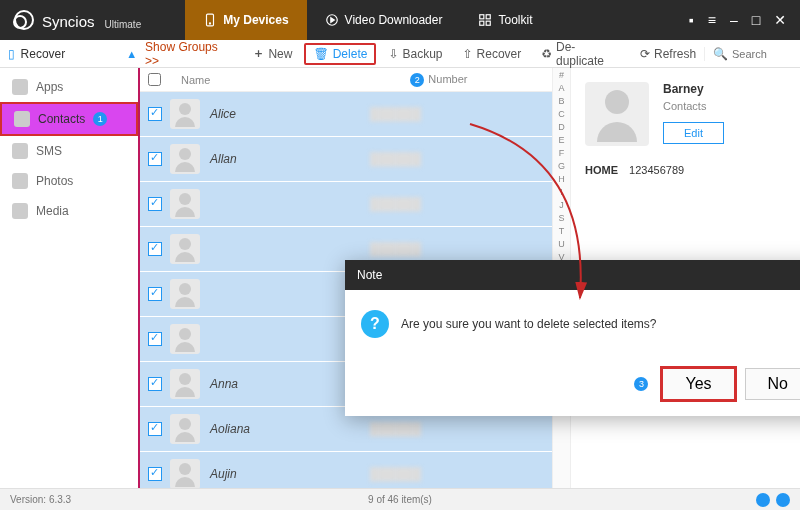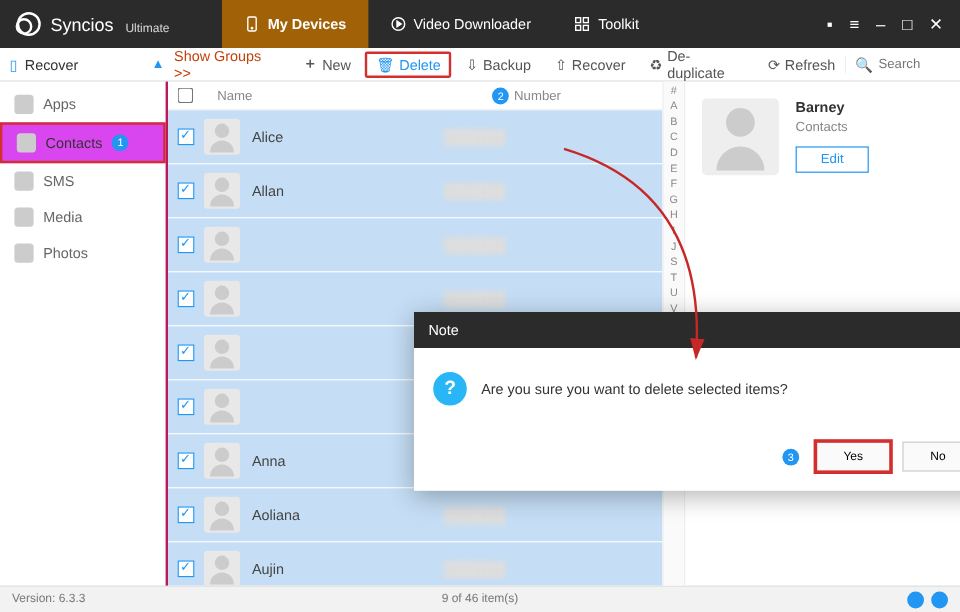--- a/index.html
+++ b/index.html
@@ -43,21 +43,21 @@
 .list-header .col-name { margin-left:20px; }
 .list-header .col-num { margin-left:200px;}
 .circle-lbl { width:14px;height:14px;border-radius:50%;background:#2196f3;color:#fff;font-size:9px;display:inline-flex;align-items:center;justify-content:center;margin-right:4px;}
 .rows { }
 .row { height:45px; display:flex;align-items:center; padding:0 8px; background:#c5def5; border-bottom:1px solid #fff;}
 .row .chk { width:14px;height:14px;border:1px solid #2196f3;background:#fff;position:relative;margin-right:8px;}
 .row .chk::after{content:'✓';color:#2196f3;font-size:11px;position:absolute;top:-2px;left:1px;}
 .row .avatar { width:30px;height:30px;background:#e8e8e8;border-radius:3px;margin-right:10px;position:relative;}
 .row .avatar::after{content:'';position:absolute;width:12px;height:12px;background:#ccc;border-radius:50%;top:4px;left:9px;}
 .row .avatar::before{content:'';position:absolute;width:20px;height:10px;background:#ccc;border-radius:10px 10px 0 0;bottom:2px;left:5px;}
-.row .name { width:160px; color:#444;}
+.row .name { width:160px; color:#444;font-style:italic;}
 .row .num { color:#ddd; filter:blur(2px); }
 
 .index { width:18px; background:#fafafa; border-left:1px solid #eee; font-size:9px; color:#888; text-align:center; padding-top:2px;}
 .index div{height:13px;}
 
 .detail { width:230px; border-left:1px solid #eee; padding:14px;}
 .detail-top { display:flex; gap:14px;}
 .detail-avatar { width:64px;height:64px;background:#eee;border-radius:4px;position:relative;}
 .detail-avatar::after{content:'';position:absolute;width:24px;height:24px;background:#ccc;border-radius:50%;top:8px;left:20px;}
 .detail-avatar::before{content:'';position:absolute;width:40px;height:20px;background:#ccc;border-radius:20px 20px 0 0;bottom:4px;left:12px;}
@@ -67,21 +67,21 @@
 .phone { margin-top:18px; font-size:11px;}
 .phone .lbl{font-weight:bold;margin-right:8px;}
 
 
 .overlay { position:absolute; top:192px; left:205px; width:480px; background:#fff; box-shadow:0 4px 20px rgba(0,0,0,.3); z-index:10;}
 .dlg-head { background:#2b2b2b;color:#fff;height:30px;display:flex;align-items:center;padding:0 12px;font-size:12px;}
 .dlg-close { margin-left:auto;font-size:16px;cursor:pointer;}
 .dlg-body { padding:20px 16px; display:flex;align-items:center;gap:12px;}
 .dlg-q { width:28px;height:28px;border-radius:50%;background:#29b6f6;color:#fff;display:flex;align-items:center;justify-content:center;font-size:16px;font-weight:bold;}
 .dlg-foot { padding:8px 14px 14px; display:flex;justify-content:flex-end;align-items:center;gap:8px;}
-.btn { border:1px solid #ccc;background:#fafafa;padding:6px 22px;font-size:10px;cursor:pointer;}
+.btn { border:1px solid #ccc;background:#fafafa;padding:6px 22px;font-size:16px;cursor:pointer;}
 .btn.yes { border:3px solid #d32f2f; }
 
 
 .arrow-svg { position:absolute; top:52px; left:310px; z-index:11; pointer-events:none;}
 
 
 .status { height:22px;background:#f2f2f2;border-top:1px solid #e0e0e0;display:flex;align-items:center;padding:0 10px;font-size:10px;color:#777;}
 .status-center{position:absolute;left:50%;transform:translateX(-50%);}
 .social { margin-left:auto;display:flex;gap:6px;}
 .social span{width:14px;height:14px;border-radius:50%;background:#2196f3;display:inline-block;}
@@ -178,25 +178,25 @@
         <span class="side-icon"></span>
         <span>Contacts</span>
         <span class="badge">1</span>
       </div>
     <div class="side-item">
         <span class="side-icon"></span>
         <span>SMS</span>
       </div>
     <div class="side-item">
         <span class="side-icon"></span>
+        <span>Photos</span>
+      </div>
+    <div class="side-item">
+        <span class="side-icon"></span>
         <span>Media</span>
-      </div>
-    <div class="side-item">
-        <span class="side-icon"></span>
-        <span>Photos</span>
       </div>
   </div>
 
   <div class="content">
     <div class="list">
       <div class="list-header">
         <input type="checkbox" style="">
         <span class="col-name">Name</span>
         <span class="col-num"><span class="circle-lbl">2</span><span>Number</span></span>
       </div>
@@ -282,20 +282,24 @@
 
     <div class="detail">
       <div class="detail-top">
         <div class="detail-avatar"></div>
         <div>
           <div class="detail-name">Barney</div>
           <div class="detail-group">Contacts</div>
           <button class="edit-btn">Edit</button>
         </div>
       </div>
+      <div class="phone">
+        <span class="lbl">HOME</span>
+        <span>123456789</span>
+      </div>
     </div>
 
     <svg class="arrow-svg" width="200" height="200">
       <defs>
           <marker id="ah" markerWidth="10" markerHeight="10" refX="8" refY="3" orient="auto">
             <path d="M0,0 L0,6 L9,3 z" fill="#c62828"></path>
           </marker>
         </defs>
       <path d="M20,4 Q140,40 130,178" stroke="#c62828" stroke-width="2" fill="none" marker-end="url(#ah)"></path>
     </svg>

